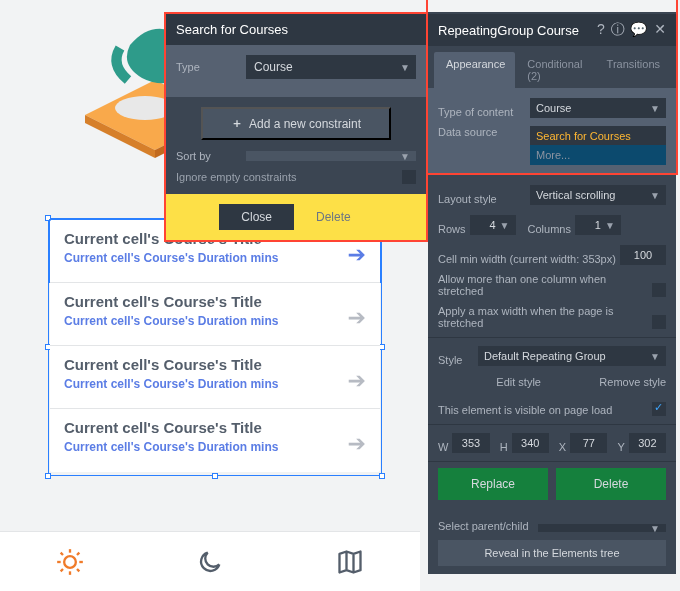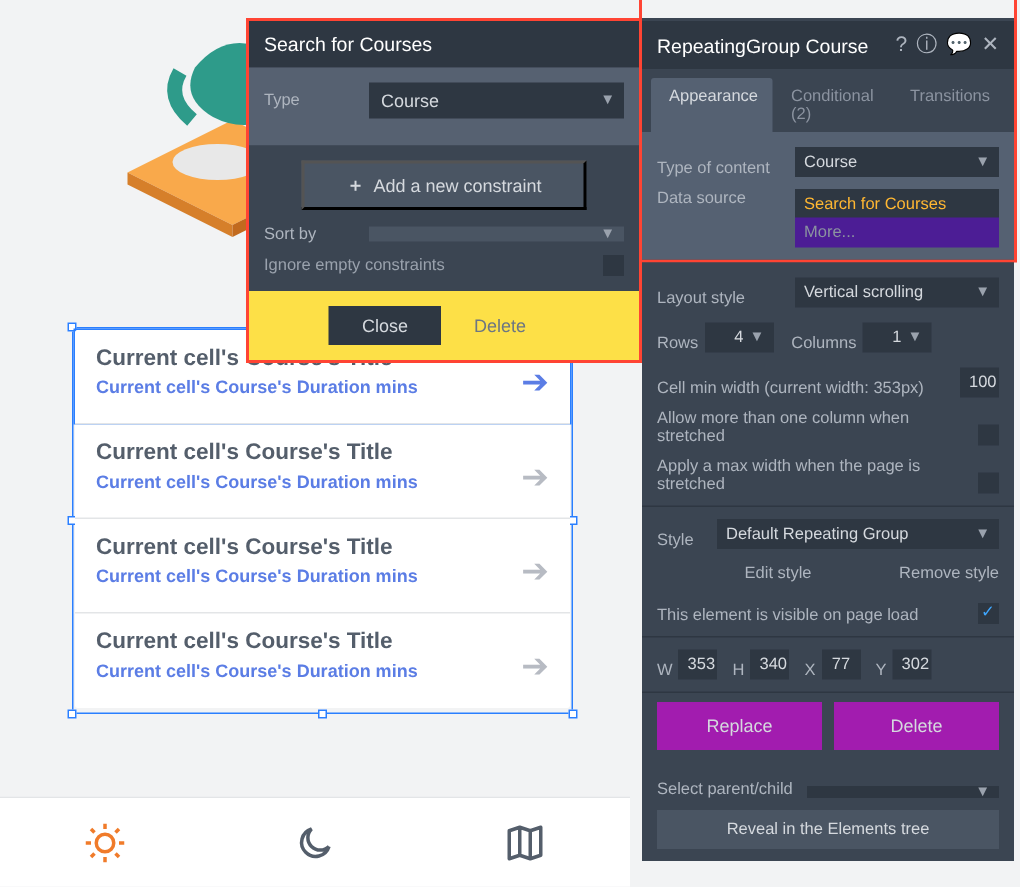--- a/index.html
+++ b/index.html
@@ -43,31 +43,31 @@
 .titlebar-icons { margin-left: auto; display: flex; gap: 6px; color: #aeb5bf; font-size: 14px; }
 .panel .tabs { display: flex; background: #3b4552; padding: 6px 6px 0; gap: 2px; }
 .tab { padding: 6px 10px; font-size: 11px; color: #8b93a0; }
 .tab.active { background: #556172; color: #d5d9de; border-radius: 2px 2px 0 0; padding-left: 12px; }
 .panel .redbox { border: 2px solid #ff4433; margin: -38px -2px 0; padding: 38px 0 0; }
 .panel .section { background: #556172; padding: 8px 10px; }
 .panel .section2 { background: #3b4552; padding: 8px 10px; }
 .prow { display: flex; align-items: flex-end; margin-bottom: 8px; min-height: 22px; }
 .prow label { width: 92px; color: #aeb5bf; font-size: 11px; }
 .psel { flex: 1; background: #2e3742; color: #d5d9de; padding: 4px 6px; font-size: 11px; position: relative; }
-.psel.more { background: #4c1d95; color: #8b93a0; }
+.psel.more { background: #0c4a6e; color: #8b93a0; }
 .highlight { color: #ffb732; }
-.numinput { width: 26px; background: #2e3742; color: #d5d9de; padding: 4px 6px; font-size: 11px; text-align: center; }
+.numinput { width: 46px; background: #2e3742; color: #d5d9de; padding: 4px 6px; font-size: 11px; text-align: center; }
 .prow.tight { gap: 4px; }
 .mini-label { color: #aeb5bf; font-size: 11px; }
 .chkbox { width: 14px; height: 14px; background: #2e3742; margin-left: auto; position: relative; }
 .chkbox.checked::after { content: "✓"; position: absolute; color: #3fa7ff; font-size: 11px; left: 2px; top: -1px; }
 .link-row { display: flex; justify-content: space-between; font-size: 11px; color: #aeb5bf; padding: 2px 0 6px; }
 .wide-btn { width: 100%; background: #4a5563; color: #d5d9de; padding: 7px; font-size: 11px; text-align: center; margin-top: 6px; }
 .two-btn { display: flex; gap: 8px; margin-top: 6px; }
-.two-btn .b { flex: 1; background: #a21caf; color: #d5d9de; padding: 9px; font-size: 12px; text-align: center; }
+.two-btn .b { flex: 1; background: #15803d; color: #d5d9de; padding: 9px; font-size: 12px; text-align: center; }
 .divider { height: 1px; background: #2e3742; margin: 6px -10px; }
 </style>
 </head>
 <body>
 
 <div class="canvas">
   <div class="illustration">
     <svg viewBox="0 0 160 140">
       <polygon points="15,95 85,60 155,95 85,130" fill="#f9a94b"></polygon>
       <polygon points="15,95 85,130 85,138 15,103" fill="#d67f2a"></polygon>

